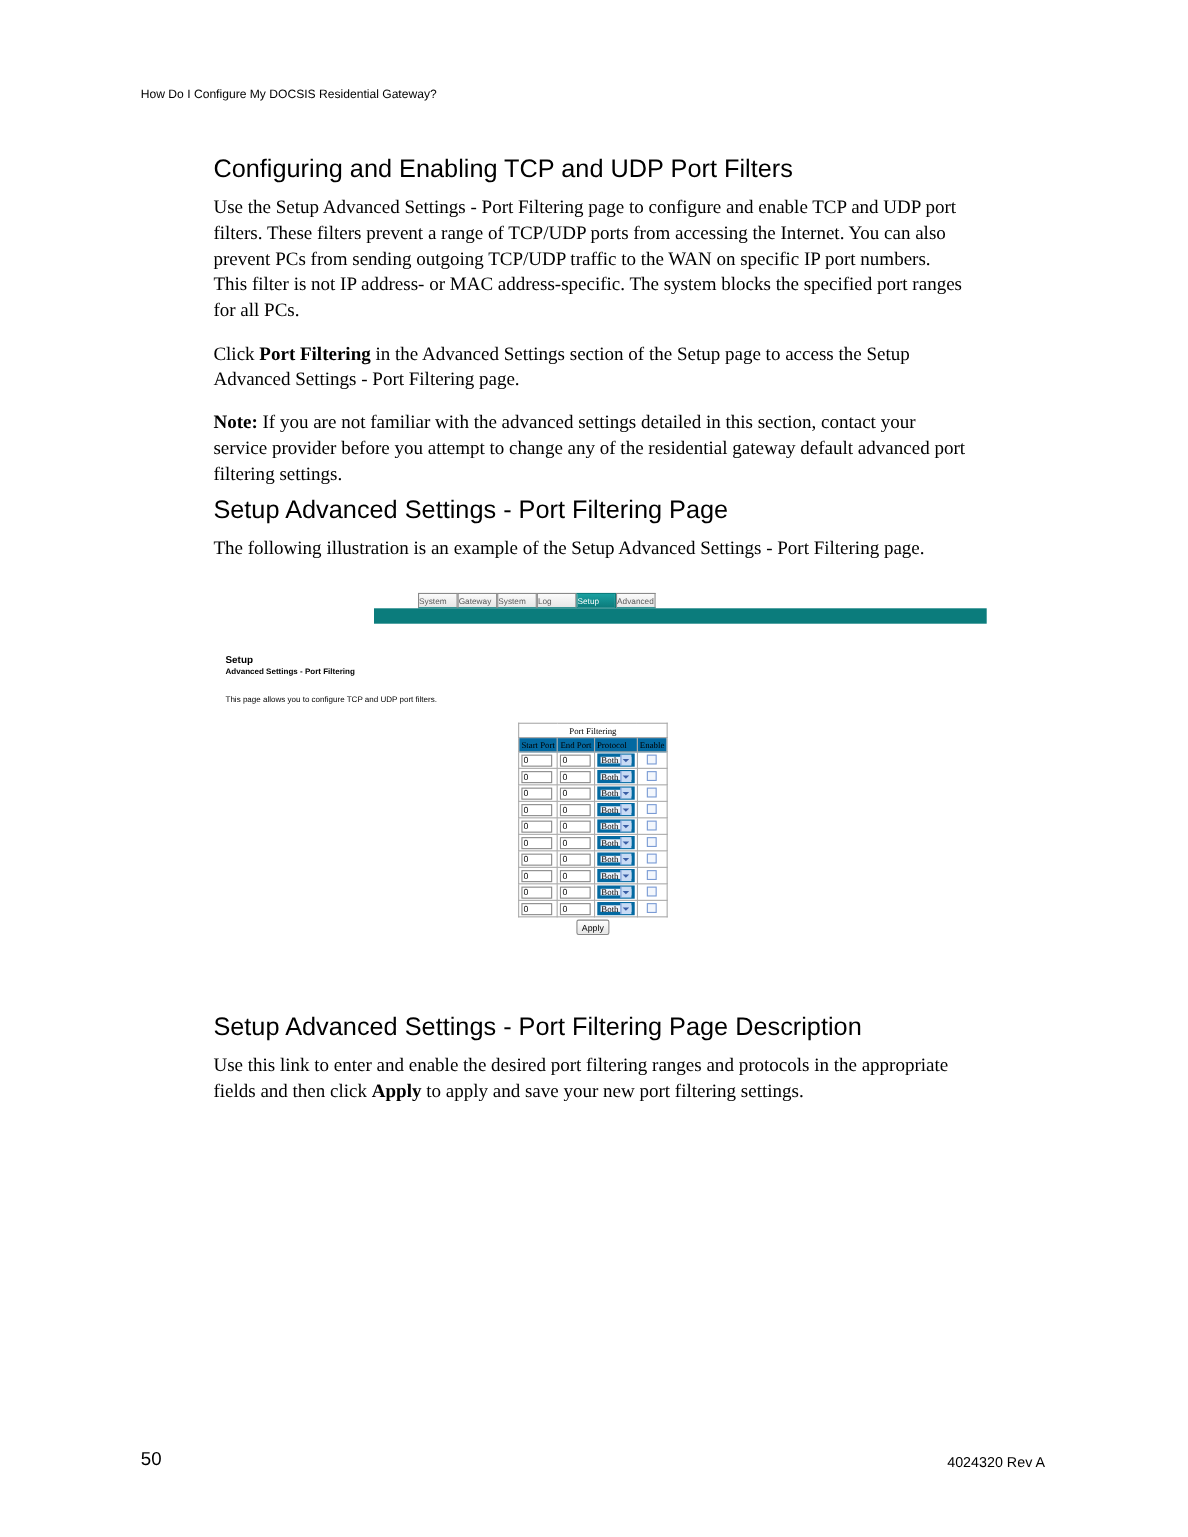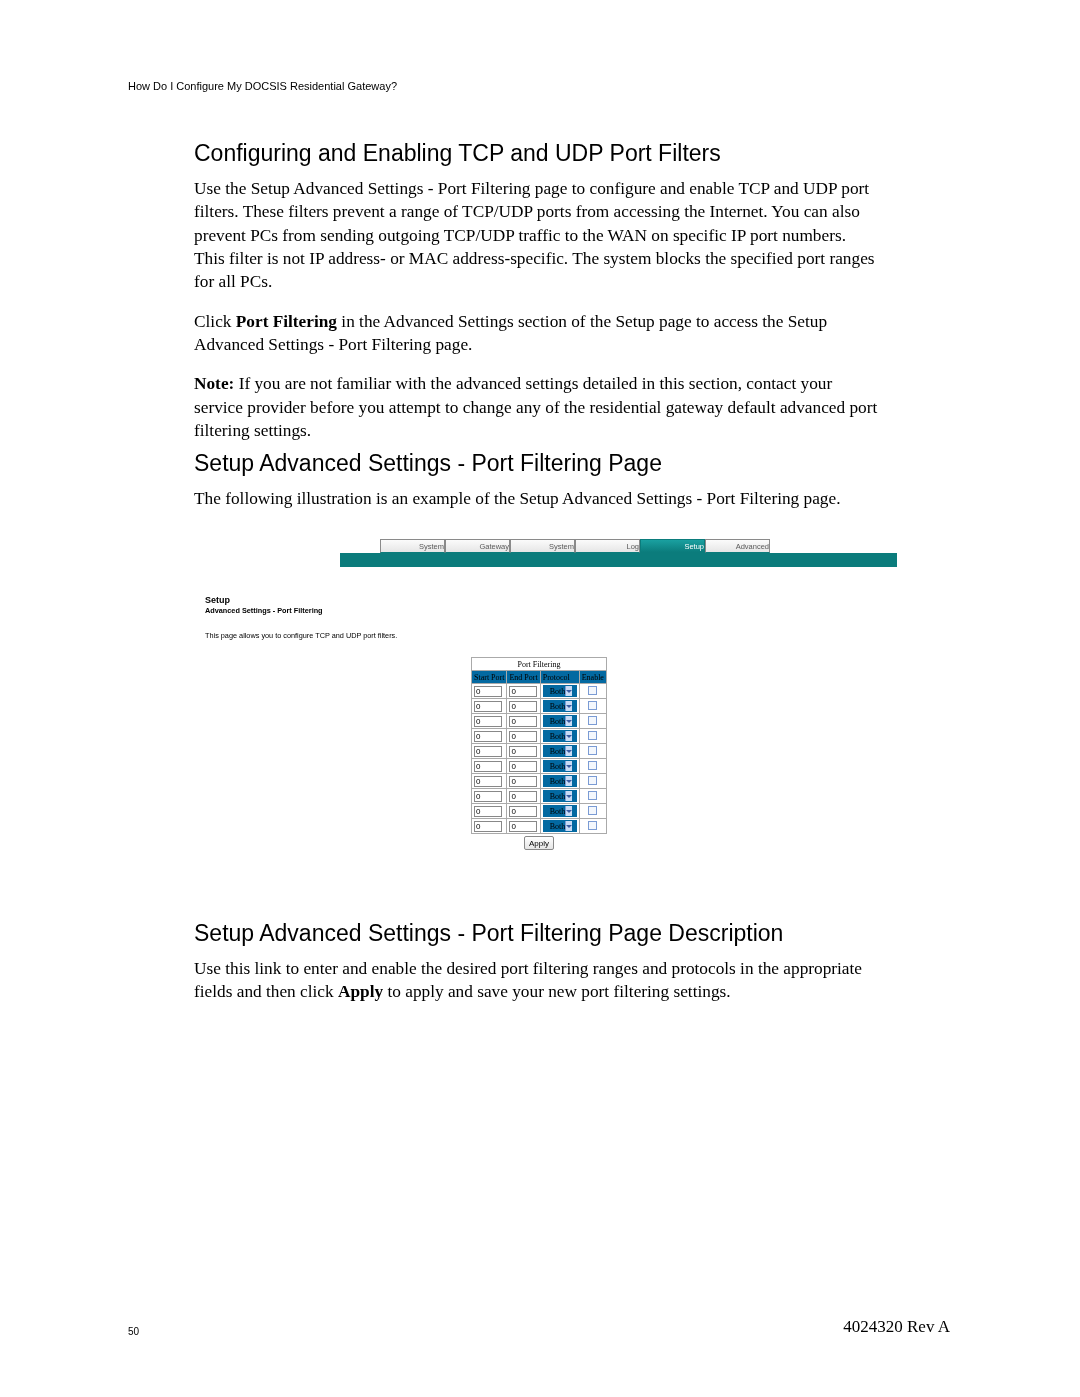--- a/index.html
+++ b/index.html
@@ -53,24 +53,24 @@
     font-family: Verdana, Geneva, sans-serif;
   }
   .tabs {
     position: absolute;
     left: 175px;
     top: 0;
     display: flex;
     gap: 0;
   }
   .tab {
-    width: 65px;
+    width: 36px;
     height: 14px;
     font-size: 7.5px;
-    text-align: right;
+    text-align: left;
     color: #5a5a5a;
     border: 1px solid #8a8a8a;
     border-bottom: 1px solid #0b7c7c;
     background: linear-gradient(#fbfbfb, #e6e6e6);
     line-height: 14px;
     box-sizing: border-box;
   }
   .tab.active {
     background: linear-gradient(#1aa0a0, #0b7c7c);
     color: #ffffff;
@@ -127,21 +127,21 @@
     font-size: 8px;
     border: 1px solid #888;
     padding: 0 1px;
     box-sizing: border-box;
     background: #fff;
   }
   .protosel {
     width: 34px;
     height: 12px;
     font-size: 8px;
-    border: 6px solid #0369a1;
+    border: 3px solid #0369a1;
     box-sizing: border-box;
     padding: 0 0 0 1px;
     background: #ecf2fb;
     display: inline-flex;
     align-items: center;
     justify-content: space-between;
   }
   .protosel .arrow {
     width: 9px;
     height: 10px;
@@ -177,28 +177,28 @@
     border: 1px solid #888;
     background: linear-gradient(#fff, #e5e5e5);
     border-radius: 2px;
   }
 
   .pageno {
     position: absolute;
     bottom: 60px;
     left: 128px;
     font-family: Helvetica, Arial, sans-serif;
-    font-size: 10px;
+    font-size: 17px;
   }
   .docid {
     position: absolute;
     bottom: 60px;
     right: 130px;
-    font-family: Liberation Serif, serif;
-    font-size: 17px;
+    font-family: Liberation Sans, sans-serif;
+    font-size: 13px;
   }
 </style>
 </head>
 <body>
 
 <div class="page">
 
   <div class="header">How Do I Configure My DOCSIS Residential Gateway?</div>
 
   <div class="content section1">

